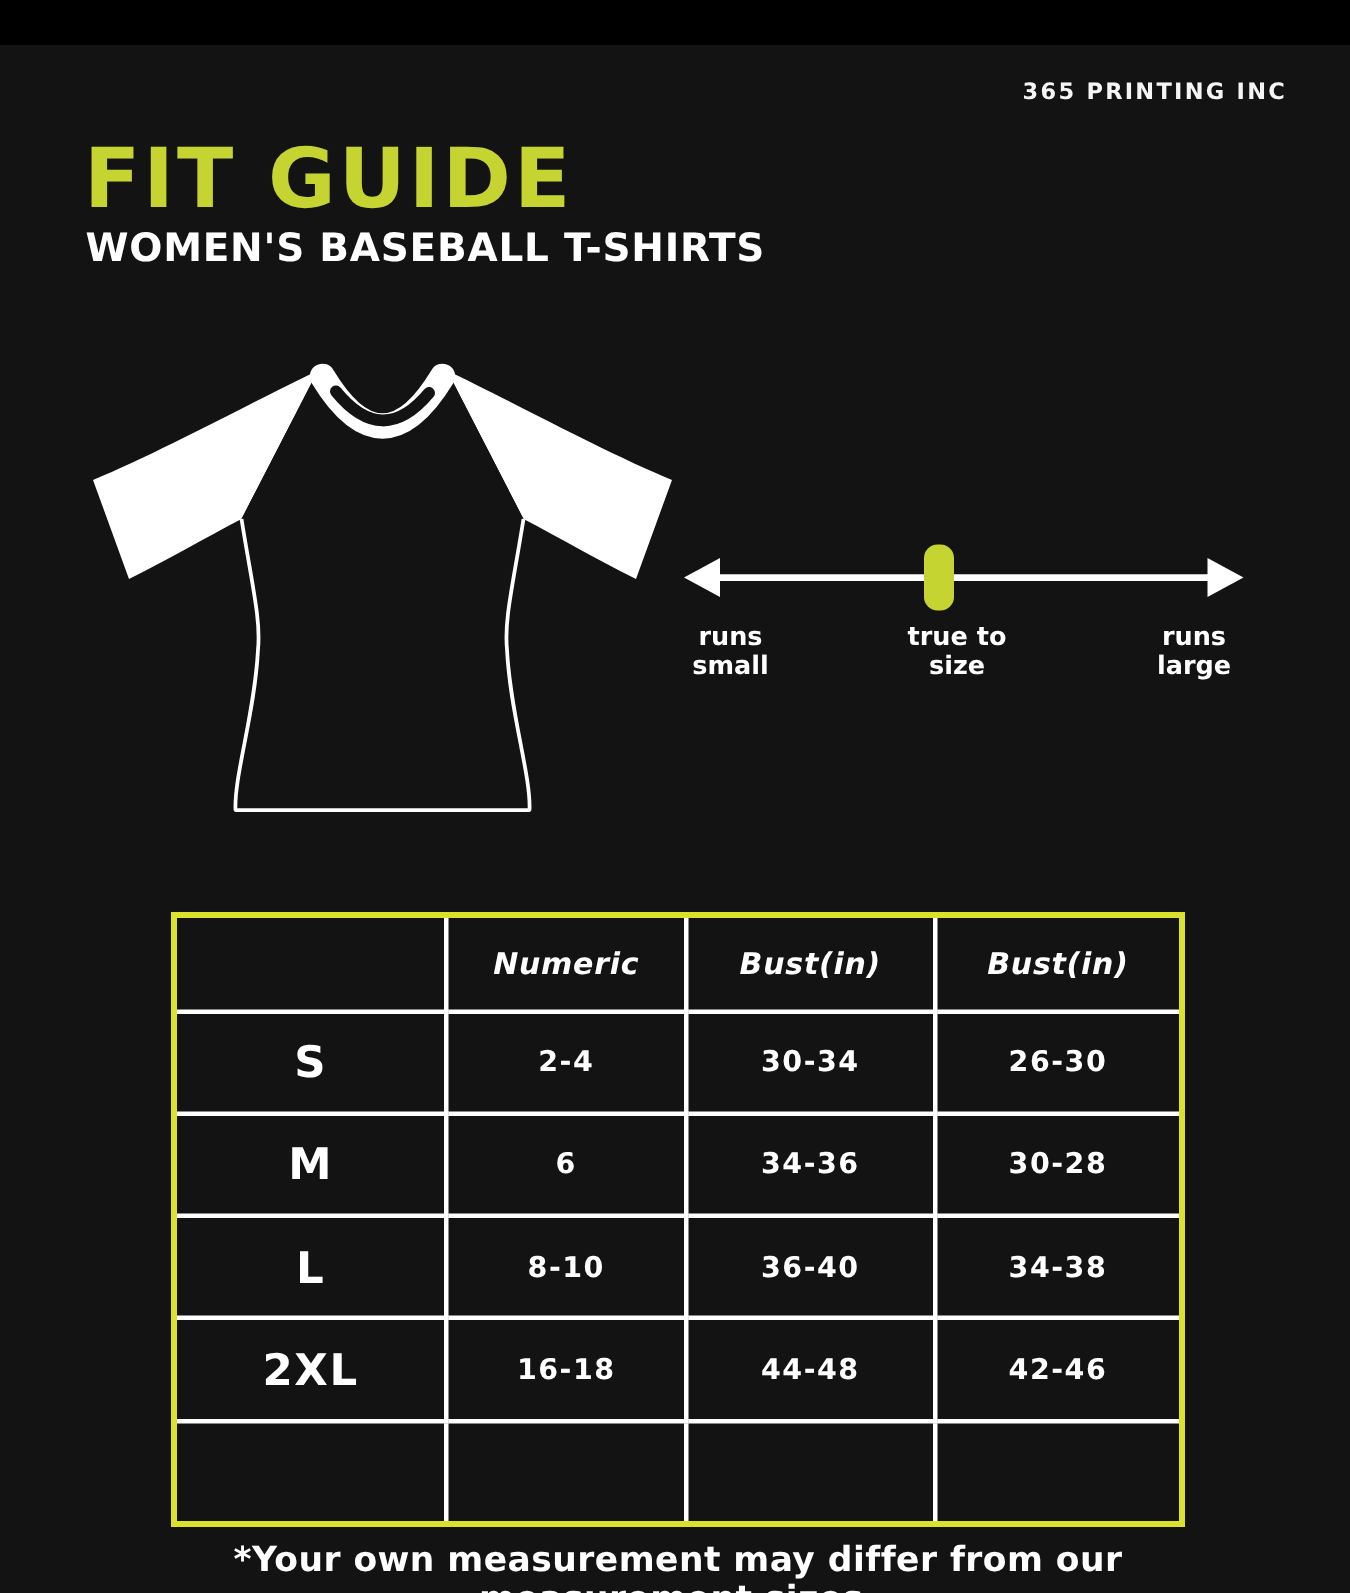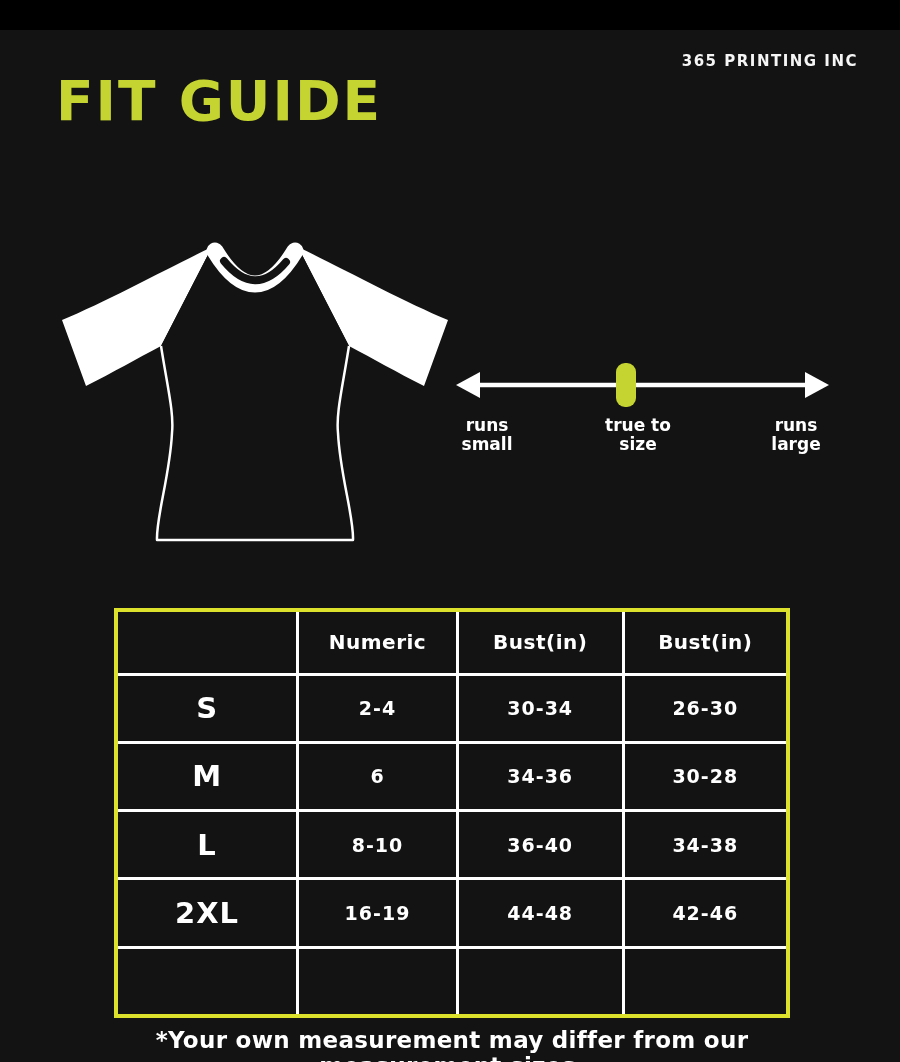--- a/index.html
+++ b/index.html
@@ -11,21 +11,21 @@
     font-family:"DejaVu Sans","Liberation Sans",sans-serif;
     font-weight:bold;
     color:#fff;
     margin-top:30px;
   }
   .brand{
     position:absolute;top:22px;right:42px;
     font-size:15px;letter-spacing:1.5px;color:#f5f5f5;
   }
   .title{
-    position:absolute;left:56px;top:44px;
+    position:absolute;left:56px;top:62px;
     font-size:55px;line-height:1;letter-spacing:2px;
     color:#c5d430;
   }
   .subtitle{
     position:absolute;left:57px;top:121px;
     font-size:26px;letter-spacing:0.5px;color:#fff;
   }
   .shirt-svg{position:absolute;left:50px;top:195px;}
   .scale-svg{position:absolute;left:450px;top:328px;}
   .scale-labels{position:absolute;left:450px;top:386px;width:385px;height:48px;}
@@ -49,39 +49,40 @@
   table.size-table td,table.size-table th{
     border:3px solid #ffffff;
     background:#131313;
     text-align:center;vertical-align:middle;
     color:#fff;padding:0;
   }
   .col-size{width:27%;}
   .col-num{width:23.8%;}
   .col-bust{width:24.7%;}
   .col-waist{width:24.5%;}
-  tr.hdr-row{height:53px;}
+  tr.hdr-row{height:53px;font-style:italic;}
   tr.data-row{height:57px;}
   tr.empty-row{height:57px;}
   th.hdr-cell{font-size:20px;letter-spacing:0.5px;font-weight:bold;}
   td.size-cell{font-size:29px;letter-spacing:1px;}
   td.val-cell{font-size:19px;letter-spacing:1px;}
   .footnote{
     position:absolute;left:114px;top:997px;width:676px;
     text-align:center;font-size:23px;letter-spacing:0.3px;color:#fff;
   }
 </style>
 </head>
 <body>
 
 <div class="canvas">
 
   <div class="brand">365 PRINTING INC</div>
 
   <div class="title">FIT GUIDE</div>
+  <div class="subtitle">WOMEN'S BASEBALL T-SHIRTS</div>
 
   <svg class="shirt-svg" width="420" height="330" viewBox="0 0 420 330">
 
     <path d="M 162,22 C 120,42 58,76 12,95 L 36,161 C 64,147 86,134 111,121 Z" fill="#ffffff"></path>
 
     <path d="M 248,22 C 290,42 352,76 398,95 L 374,161 C 346,147 324,134 299,121 Z" fill="#ffffff"></path>
 
     <path d="M 111,121 C 118,165 124,188 122,208 C 120,250 106,292 107,315
              L 303,315 C 304,292 290,250 288,208 C 286,188 292,165 299,121
              L 248,22 L 162,22 Z" fill="#131313"></path>
@@ -144,21 +145,21 @@
         <td class="val-cell">30-28</td>
       </tr>
       <tr class="data-row">
         <td class="size-cell">L</td>
         <td class="val-cell">8-10</td>
         <td class="val-cell">36-40</td>
         <td class="val-cell">34-38</td>
       </tr>
       <tr class="data-row">
         <td class="size-cell">2XL</td>
-        <td class="val-cell">16-19</td>
+        <td class="val-cell">16-18</td>
         <td class="val-cell">44-48</td>
         <td class="val-cell">42-46</td>
       </tr>
       <tr class="empty-row">
         <td></td>
         <td></td>
         <td></td>
         <td></td>
       </tr>
     </tbody>

